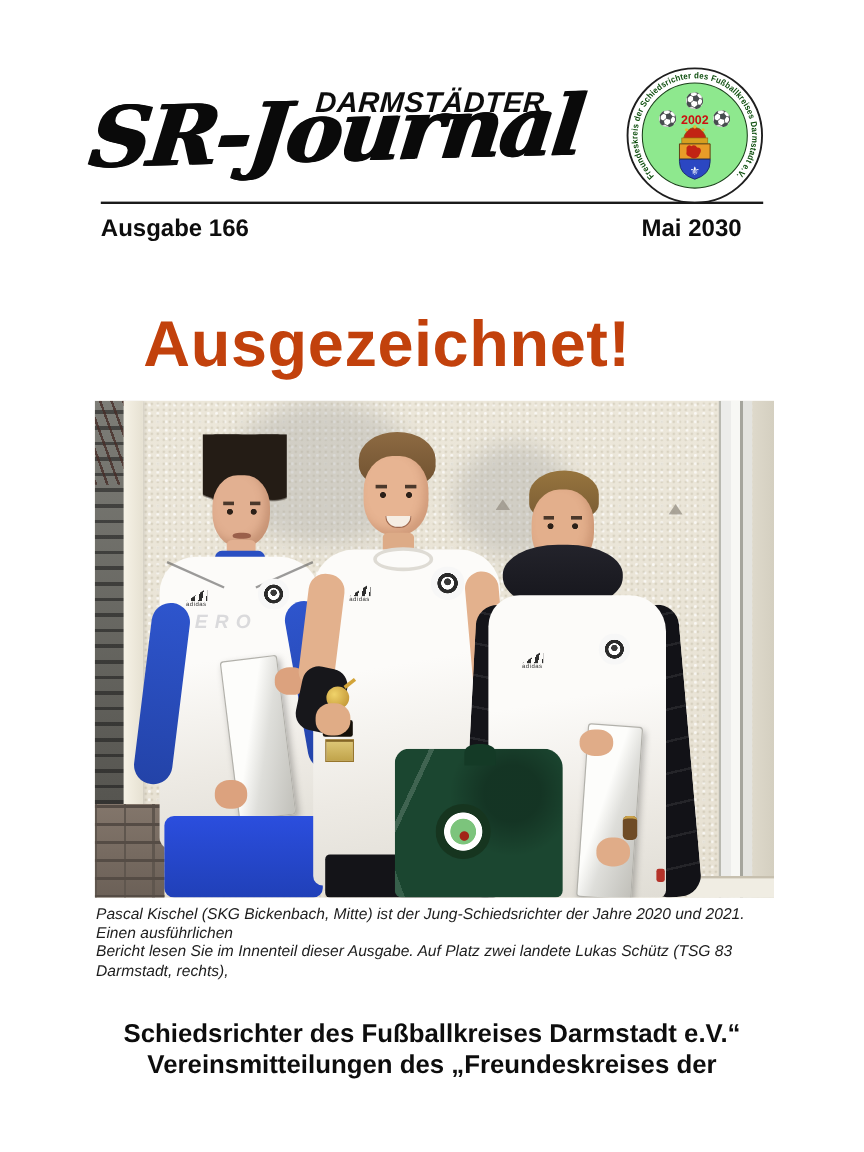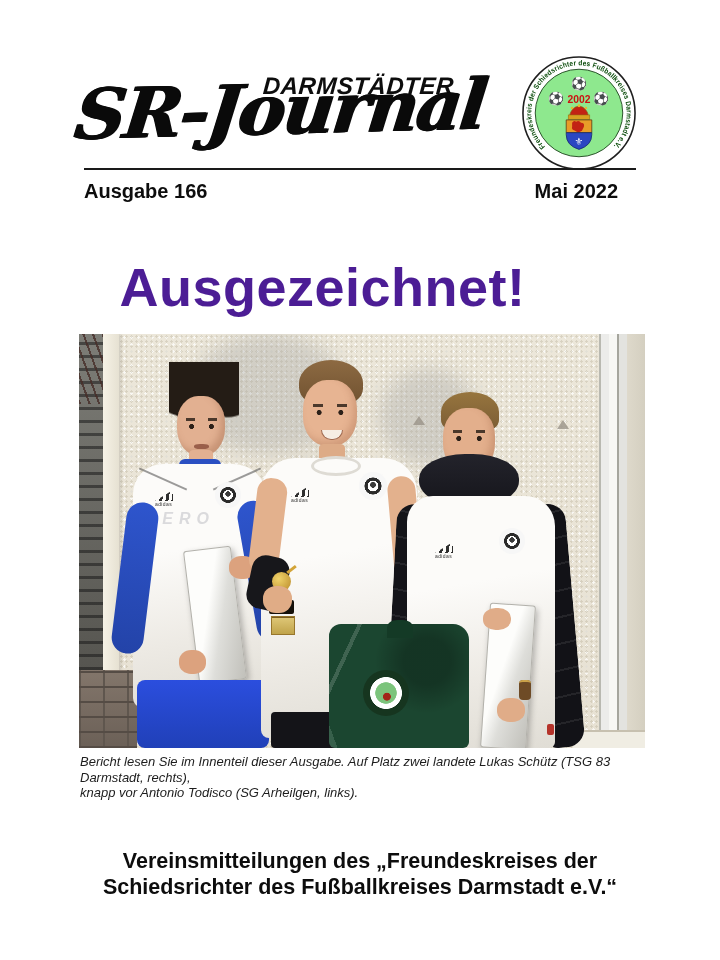--- a/index.html
+++ b/index.html
@@ -5,21 +5,21 @@
   html,body{margin:0;padding:0;}
   body{font-family:"Liberation Sans",sans-serif;background:#888;}
   #page{position:relative;width:720px;height:960px;background:#ffffff;margin:0 auto;overflow:hidden;}
   .ab{position:absolute;}
 
   
   #kicker{left:263px;top:72px;font-style:italic;font-weight:bold;font-size:24px;letter-spacing:.5px;color:#0d0d0d;transform:skewX(-4deg);}
   #title{left:76px;top:68px;font-family:"DejaVu Serif",serif;font-style:italic;font-weight:bold;font-size:70px;letter-spacing:-2px;color:#0a0a0a;transform:skewX(-8deg) rotate(-1.5deg);text-shadow:1.6px 0 0 #0a0a0a,-.6px 0 0 #0a0a0a;}
   #rule{left:84px;top:168px;width:552px;height:2px;background:#1a1a1a;}
   #issuebar{left:84px;top:180px;width:534px;display:flex;justify-content:space-between;font-weight:bold;font-size:20px;color:#0d0d0d;}
-  #headline{left:0;top:256px;width:645px;text-align:center;font-weight:bold;font-size:54px;letter-spacing:.5px;color:#4c1d95;}
+  #headline{left:0;top:256px;width:645px;text-align:center;font-weight:bold;font-size:54px;letter-spacing:.5px;color:#c2410c;}
 
   
   #badge{left:520px;top:54px;width:118px;height:118px;}
 
   
   #photo{left:79px;top:334px;width:566px;height:414px;overflow:hidden;
     background-image:
       radial-gradient(rgba(150,140,110,.22) 1px,transparent 1.4px),
       radial-gradient(rgba(255,255,255,.7) 1px,transparent 1.3px),
       linear-gradient(#ece7da,#e7e1d3);
@@ -90,21 +90,21 @@
       <path d="M47,67 h26 v13 h-26 z" fill="#e89c28" stroke="#5a3a10" stroke-width="0.8"></path>
       <path d="M53,70 q2,-3 4,-1 q3,-2 5,1 q4,0 3,4 l-2,4 q-4,3 -7,0 q-4,-1 -3,-4 z" fill="#c22314"></path>
       <path d="M47,80 h26 v2 q0,11 -13,15 q-13,-4 -13,-15 z" fill="#2b47c2" stroke="#1a2a6a" stroke-width="0.8"></path>
       <text x="60" y="93" font-size="10" text-anchor="middle" fill="#ffffff">⚜</text>
     </g>
   </svg>
 
   <div class="ab" id="rule"></div>
   <div class="ab" id="issuebar">
     <span>Ausgabe 166</span>
-    <span>Mai 2022</span>
+    <span>Mai 2030</span>
   </div>
 
   <div class="ab" id="headline">Ausgezeichnet!</div>
 
   <div class="ab" id="photo">
 
     <div class="ab patch" style="left:110px;top:0px;width:160px;height:120px;"></div>
     <div class="ab patch" style="left:300px;top:35px;width:100px;height:95px;"></div>
     <div class="ab patch" style="left:180px;top:130px;width:130px;height:170px;"></div>
 
@@ -204,22 +204,22 @@
         radial-gradient(circle at 70% 30%,rgba(0,0,0,.25) 0 18%,transparent 40%),
         #1b4630;border-radius:12px 16px 6px 6px;">
       <div class="ab" style="left:34px;top:46px;width:46px;height:46px;border-radius:50%;background:
           radial-gradient(circle at 52% 58%,#a22618 0 10%,transparent 12%),
           radial-gradient(circle,#7cc47c 0 32%,#ffffff 34% 48%,#16351f 50% 100%);"></div>
       <div class="ab" style="left:58px;top:-4px;width:26px;height:18px;background:#143a26;border-radius:40% 40% 0 0;"></div>
     </div>
   </div>
 
   <div class="ab" id="caption">
+    <div>Pascal Kischel (SKG Bickenbach, Mitte) ist der Jung-Schiedsrichter der Jahre 2020 und 2021. Einen ausführlichen</div>
     <div>Bericht lesen Sie im Innenteil dieser Ausgabe. Auf Platz zwei landete Lukas Schütz (TSG 83 Darmstadt, rechts),</div>
-    <div>knapp vor Antonio Todisco (SG Arheilgen, links).</div>
   </div>
 
   <div class="ab" id="footer">
+    <div>Schiedsrichter des Fußballkreises Darmstadt e.V.“</div>
     <div>Vereinsmitteilungen des „Freundeskreises der</div>
-    <div>Schiedsrichter des Fußballkreises Darmstadt e.V.“</div>
   </div>
 
 </div>
 
 </body></html>

